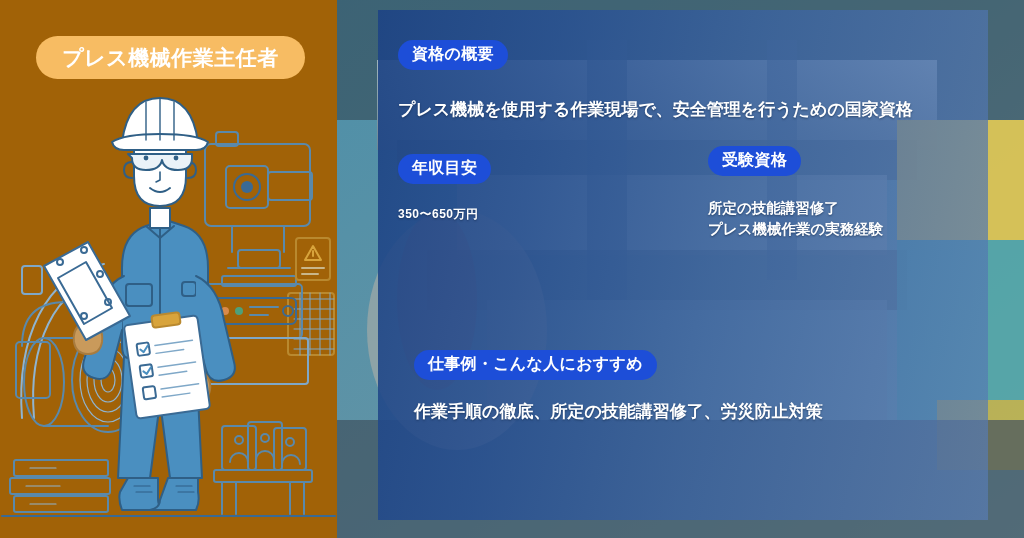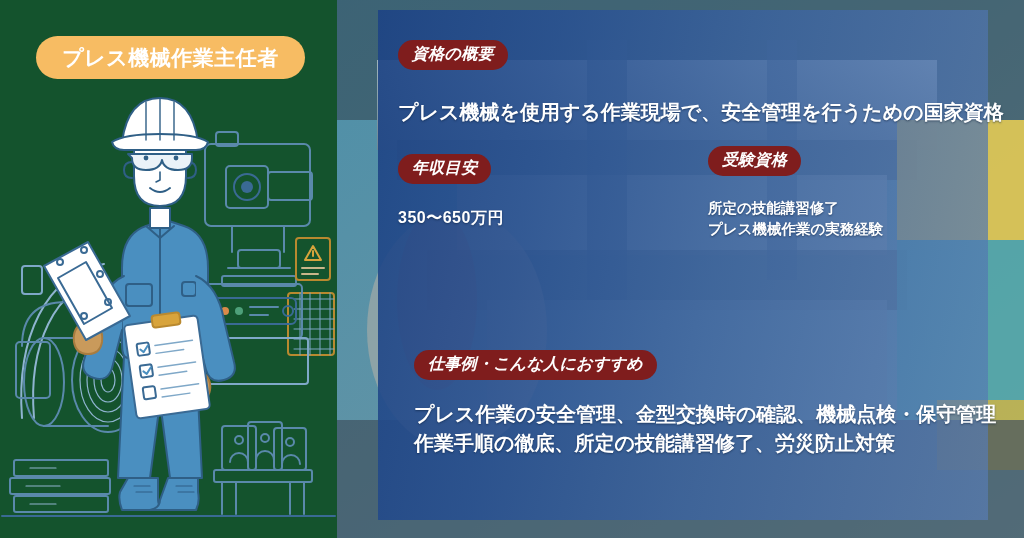--- a/index.html
+++ b/index.html
@@ -19,21 +19,21 @@
     background: #ffffff;
   }
 
   
   .left-panel {
     position: absolute;
     left: 0;
     top: 0;
     width: 337px;
     height: 538px;
-    background: #14532d;
+    background: #a16207;
     overflow: hidden;
   }
 
   .title-pill {
     position: absolute;
     left: 36px;
     top: 36px;
     width: 269px;
     height: 43px;
     background: #f7bc63;
@@ -96,37 +96,36 @@
     left: 41px;
     top: 10px;
     width: 610px;
     height: 510px;
   }
 
   .badge {
     display: inline-flex;
     align-items: center;
     justify-content: center;
-    background: #7f1d1d;
+    background: #1d4ed8;
     border-radius: 16px;
     padding: 4px 14px 5px 14px;
     box-sizing: border-box;
-    font-style: italic;
   }
   .badge-text {
     color: #ffffff;
     font-size: 16px;
     font-weight: bold;
     white-space: nowrap;
     letter-spacing: 0.3px;
   }
 
   .body-text {
     color: #ffffff;
-    font-size: 20px;
+    font-size: 17px;
     font-weight: bold;
     line-height: 1.45;
     text-shadow: 0 1px 2px rgba(10, 30, 60, 0.55);
     white-space: nowrap;
   }
   .body-text.small {
     font-size: 14.5px;
   }
 
   .row-overview {
@@ -152,21 +151,21 @@
 
   .block-salary { top: 144px; }
   .block-eligibility { top: 136px; }
   .block-duration { top: 243px; }
   .block-difficulty { top: 243px; }
 
   .block-value {
     margin-top: 22px;
   }
   .salary-value {
-    font-size: 16px;
+    font-size: 12px;
     letter-spacing: 0.5px;
   }
   .stars {
     color: rgba(255, 255, 255, 0.82);
     font-size: 17px;
     letter-spacing: 3px;
     text-shadow: 0 1px 2px rgba(10, 30, 60, 0.5);
   }
 
   .block-jobs {
@@ -393,21 +392,20 @@
         </div>
       </div>
 
 
 
       <div class="block-jobs">
         <div class="badge">
           <span class="badge-text">仕事例・こんな人におすすめ</span>
         </div>
         <div class="jobs-lines">
-          <div class="body-text">プレス作業の安全管理、金型交換時の確認、機械点検・保守管理</div>
           <div class="body-text">作業手順の徹底、所定の技能講習修了、労災防止対策</div>
         </div>
       </div>
 
 
     </div>
   </div>
 </div>
 
 </body></html>

